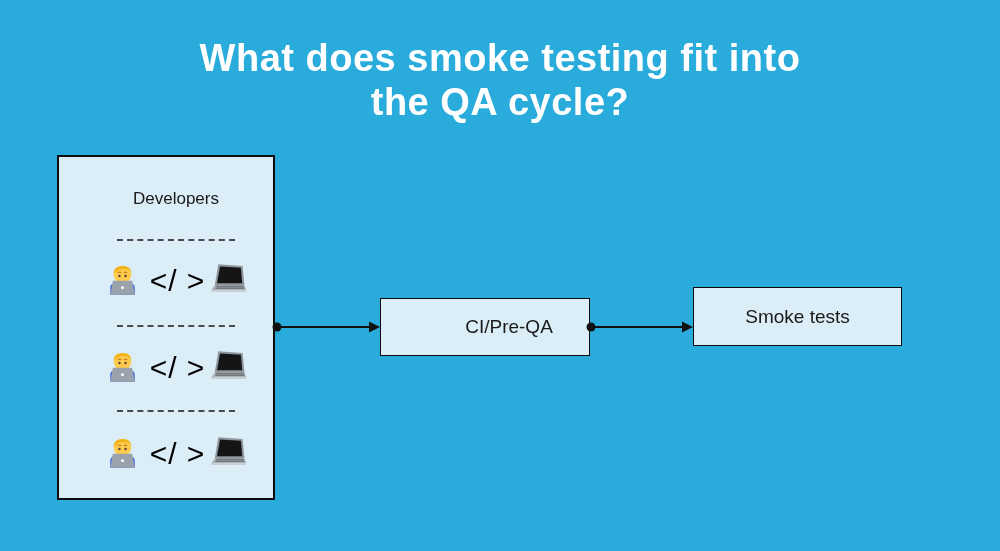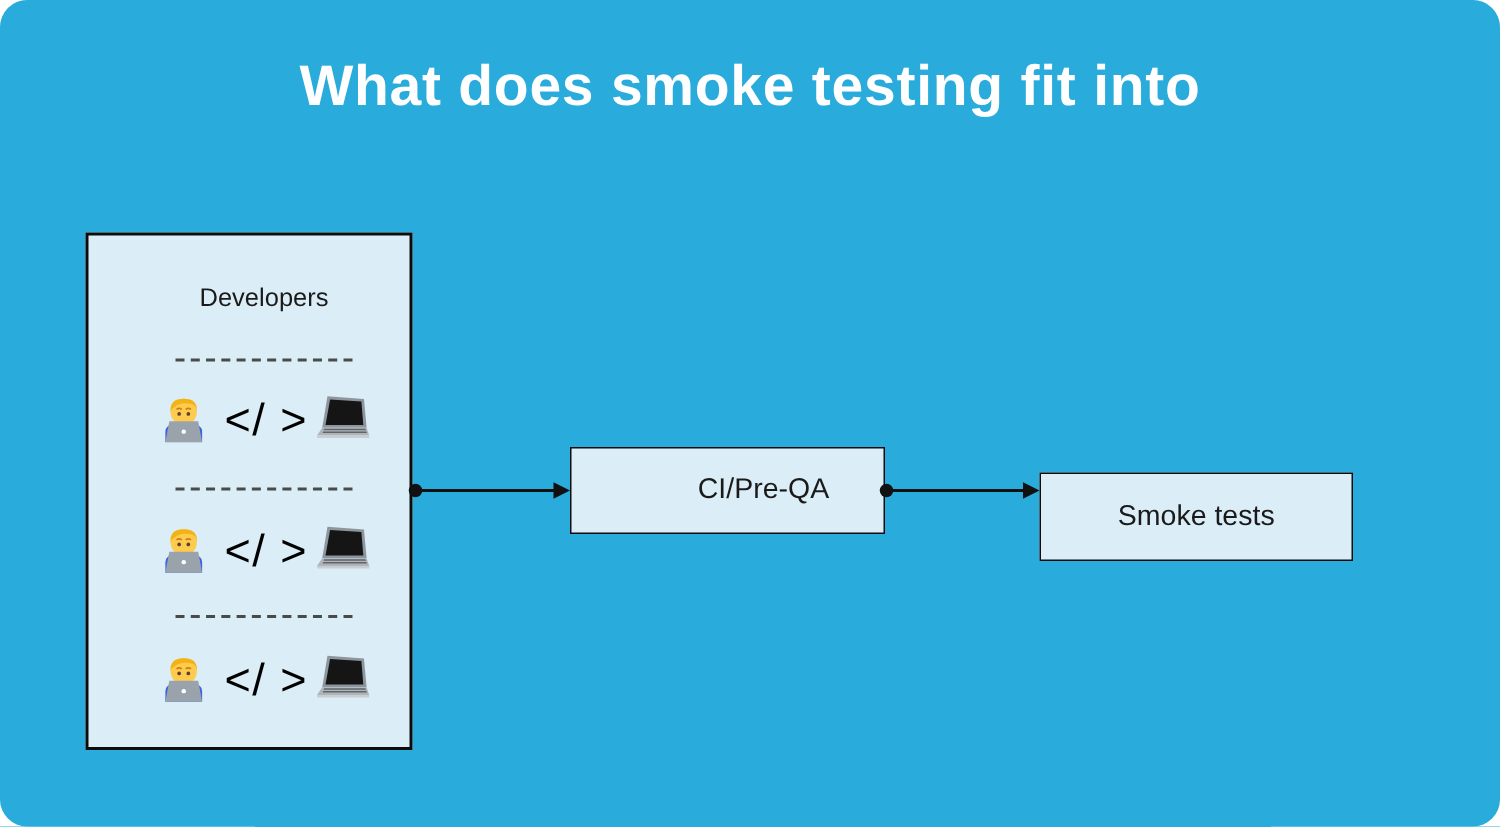--- a/index.html
+++ b/index.html
@@ -15,21 +15,20 @@
   html, body { width: 1000px; height: 551px; }
   body {
     font-family: "Liberation Sans", "DejaVu Sans", sans-serif;
     overflow: hidden;
   }
   .canvas {
     position: relative;
     width: 1000px;
     height: 551px;
     background: var(--background, #29ABDB);
-    border-radius: 18px;
   }
   .title {
     position: absolute;
     top: 36px;
     left: 0;
     width: 1000px;
     text-align: center;
     color: var(--title-text, #fff);
     font-size: 38px;
     line-height: 44px;
@@ -88,38 +87,39 @@
   .person-icon-svg { width: 35px; height: 32px; }
   .laptop-icon-svg { width: 40px; height: 32px; }
   .flow-box {
     display: flex;
     align-items: center;
     justify-content: center;
     font-size: 19px;
     color: var(--label-text, #1a1a1a);
   }
   .ci-box    { left: 380px; top: 298px; width: 210px; height: 58px; padding-left: 48px; }
-  .smoke-box { left: 693px; top: 315px; width: 209px; height: 59px; }
+  .smoke-box { left: 693px; top: 287px; width: 209px; height: 59px; }
   .arrows-overlay {
     position: absolute;
     left: 0; top: 0;
     width: 1000px; height: 551px;
     pointer-events: none;
   }
   .arrow-line { stroke: var(--arrow, #111); stroke-width: 2; }
   .arrow-dot  { fill: var(--arrow, #111); }
   .arrow-head { fill: var(--arrow, #111); }
 </style>
 </head>
 <body>
 
 <div class="canvas">
 
   <div class="title">
     <div>What does smoke testing fit into</div>
+    <div>the QA cycle?</div>
   </div>
 
   <div class="node developers-box">
     <div class="dev-label">Developers</div>
 
     <hr class="dev-divider divider-1">
     <div class="dev-row row-1">
       <span>
         <svg class="person-icon-svg" viewBox="0 0 40 36">
           <path d="M6 36 L6 28 Q6 23 13 22 L27 22 Q34 23 34 28 L34 36 Z" fill="#3E63DD"></path>

